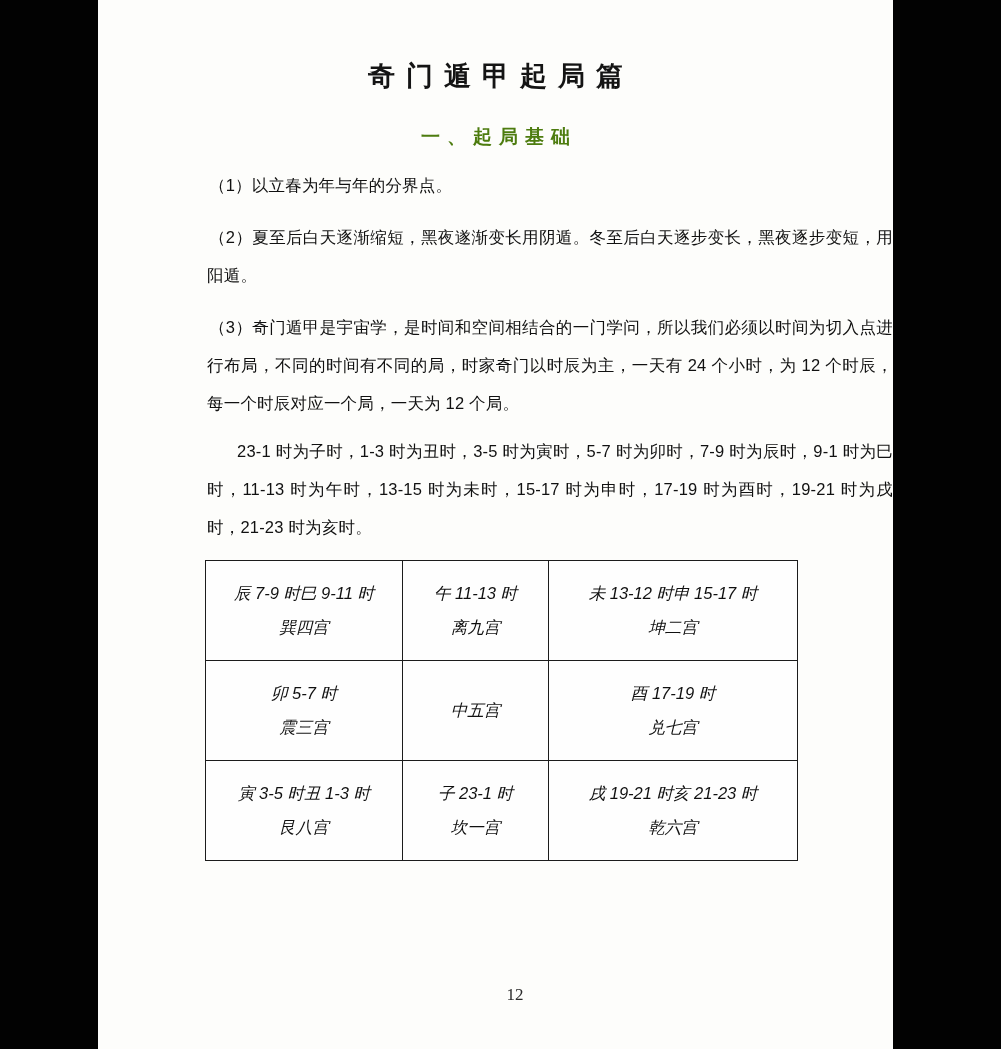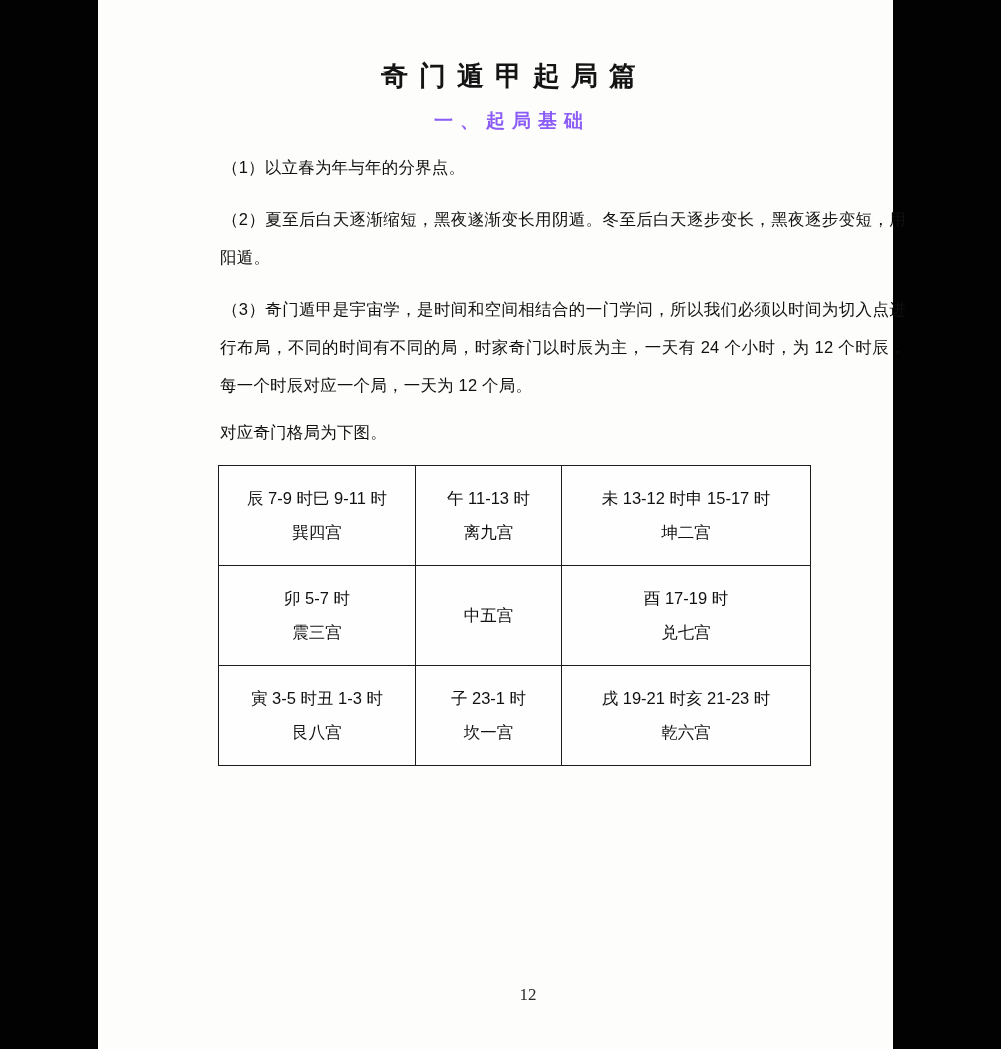--- a/index.html
+++ b/index.html
@@ -35,48 +35,48 @@
     position: absolute;
     left: 98px;
     top: 0;
     width: 795px;
     height: 1049px;
     background: #fdfdfb;
     box-sizing: border-box;
   }
   .page-inner {
     position: absolute;
-    left: 13px;
+    left: 0;
     top: 0;
     width: 795px;
     height: 796px;
     padding: 0 0 0 0;
     box-sizing: border-box;
   }
 
   .doc-title {
     margin: 0;
     padding-top: 58px;
     text-align: center;
     font-family: "Liberation Sans", "DejaVu Sans", sans-serif;
     font-weight: bold;
     font-size: 27px;
     letter-spacing: 11px;
     color: #141414;
     text-indent: 11px;
   }
   .doc-subtitle {
-    margin: 0;
+    margin: 16px;
     padding-top: 14px;
     text-align: center;
     font-family: "Liberation Sans", "DejaVu Sans", sans-serif;
     font-weight: bold;
     font-size: 19px;
     letter-spacing: 7px;
-    color: #8b5cf6;
+    color: #4d7c0f;
     text-indent: 7px;
   }
 
   .body-block {
     padding: 0 0 0 109px;
     box-sizing: border-box;
   }
   .para {
     margin: 0;
     color: #111111;
@@ -106,20 +106,21 @@
   table.nine-palace td {
     border: 1.6px solid #1c1c1c;
     text-align: center;
     vertical-align: middle;
     padding: 12px 4px 13px 4px;
     height: 74px;
     color: #101010;
     font-family: "Liberation Sans", "DejaVu Sans", sans-serif;
     font-size: 16.5px;
     line-height: 34px;
+    font-style: italic;
   }
   table.nine-palace col.c1 { width: 197px; }
   table.nine-palace col.c2 { width: 146px; }
   table.nine-palace col.c3 { width: 249px; }
   .cell-line { display: block; white-space: nowrap; }
   .cell-line.single { line-height: 34px; }
 
   .page-number {
     position: absolute;
     left: 0;
@@ -146,22 +147,22 @@
 
       <h2 class="doc-subtitle">一、起局基础</h2>
 
       <div class="body-block">
         <p class="para marked">（1）以立春为年与年的分界点。</p>
 
         <p class="para marked">（2）夏至后白天逐渐缩短，黑夜遂渐变长用阴遁。冬至后白天逐步变长，黑夜逐步变短，用阳遁。</p>
 
         <p class="para marked">（3）奇门遁甲是宇宙学，是时间和空间相结合的一门学问，所以我们必须以时间为切入点进行布局，不同的时间有不同的局，时家奇门以时辰为主，一天有 24 个小时，为 12 个时辰，每一个时辰对应一个局，一天为 12 个局。</p>
 
-
-        <p class="para tight">对应奇门格局为下图。</p>
+        <p class="para indented">23-1 时为子时，1-3 时为丑时，3-5 时为寅时，5-7 时为卯时，7-9 时为辰时，9-1 时为巳时，11-13 时为午时，13-15 时为未时，15-17 时为申时，17-19 时为酉时，19-21 时为戌时，21-23 时为亥时。</p>
+
       </div>
 
       <div class="grid-wrap">
         <table class="nine-palace">
           <colgroup>
             <col class="c1">
               <col class="c2">
               <col class="c3">
           </colgroup>
           <tbody>

